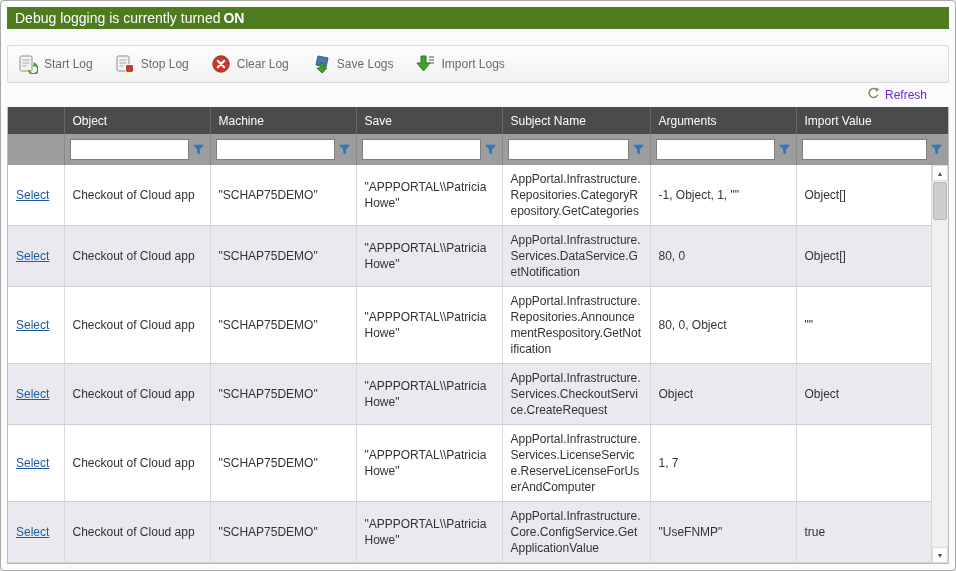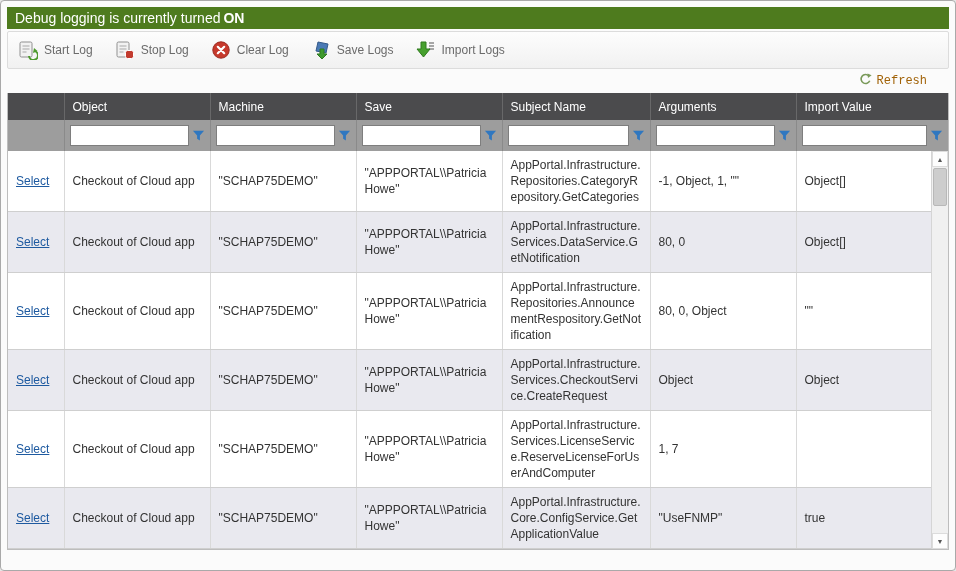--- a/index.html
+++ b/index.html
@@ -21,21 +21,21 @@
     background: #4e7b1e;
     color: #ffffff;
     display: flex; align-items: center;
     padding: 0 8px;
     font-size: 14px;
   }
   .banner b { font-weight: bold; margin-left: 3px; }
 
   
   .toolbar {
-    margin-top: 2px;
+    margin-top: 16px;
     height: 38px;
     background: linear-gradient(#fdfdfd,#f1f1f1);
     border: 1px solid #dcdcdc;
     border-radius: 2px;
     display: flex; align-items: center;
     padding: 0 10px;
     gap: 22px;
   }
   .tb-btn {
     display: flex; align-items: center; gap: 6px;
@@ -45,21 +45,21 @@
   .tb-btn svg { width: 20px; height: 20px; }
 
   
   .refresh-row {
     height: 24px;
     display: flex; align-items: center; justify-content: flex-end;
     padding: 0 22px 0 4px;
   }
   .refresh-btn {
     display: inline-flex; align-items: center; gap: 5px;
-    color: #a16207; cursor: pointer; font-size: 12px; font-family: Liberation Mono, monospace;
+    color: #6d28d9; cursor: pointer; font-size: 12px;
   }
   .refresh-btn svg { width: 13px; height: 13px; }
 
   
   .grid { position: relative; border: 1px solid #bdbdbd; border-top: none; background:#fff; }
   table { width: 100%; border-collapse: collapse; table-layout: fixed; }
 
   thead th {
     background: #4b4b4d;
     color: #ffffff;

